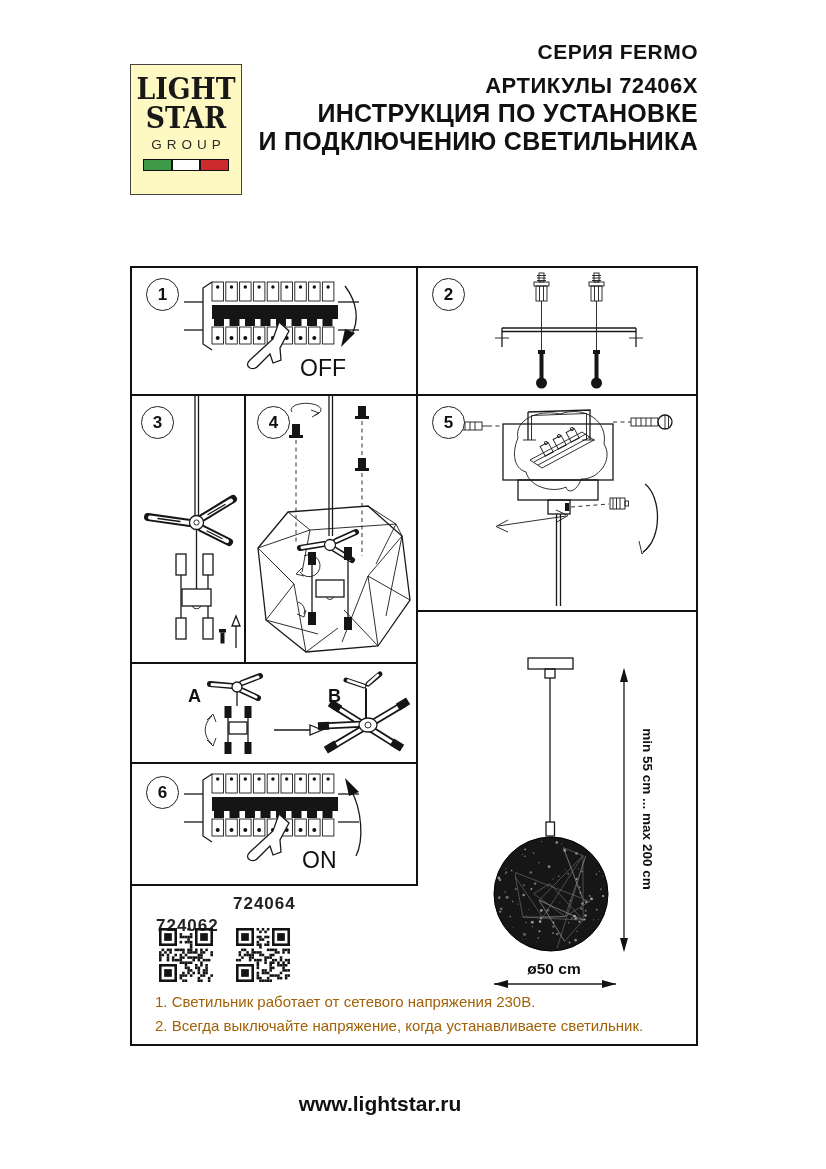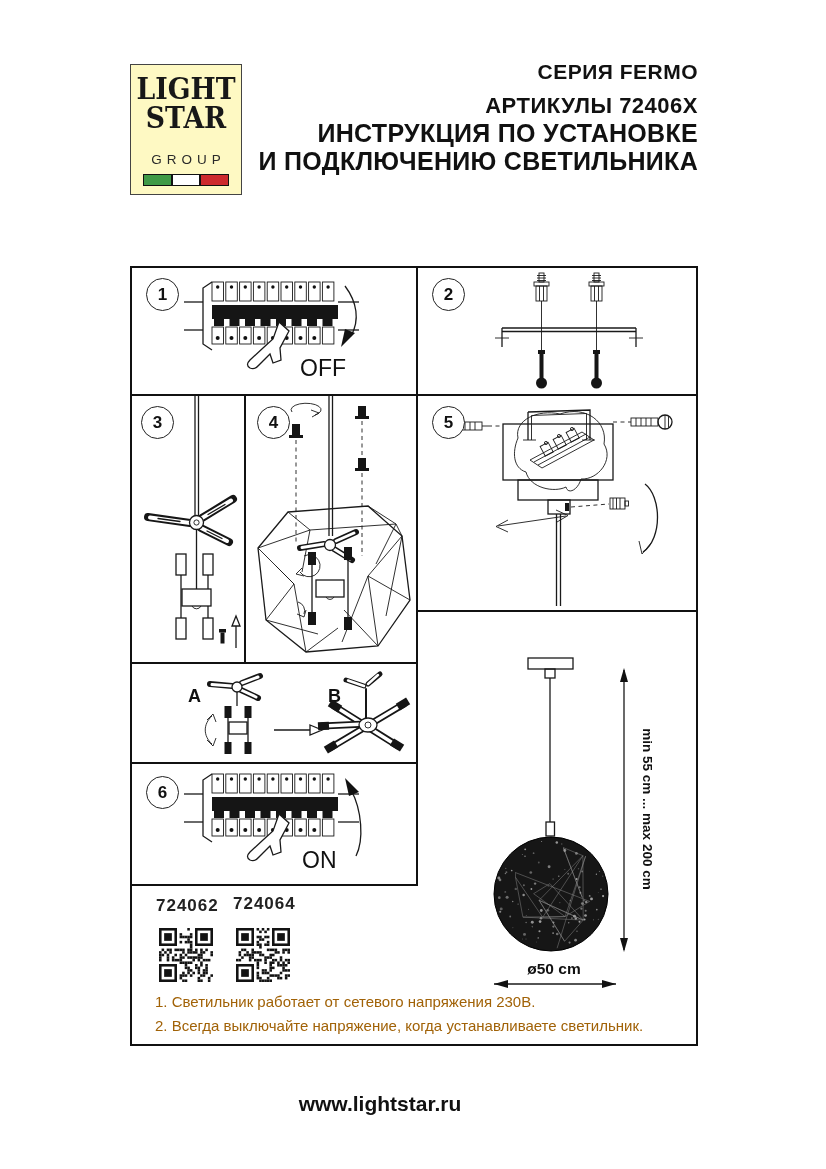--- a/index.html
+++ b/index.html
@@ -2,27 +2,27 @@
 <html><head>
 <meta charset="utf-8">
 <style>
   html,body{margin:0;padding:0;background:#ffffff;}
   body{width:826px;height:1169px;position:relative;font-family:"Liberation Sans",sans-serif;color:#111;overflow:hidden;}
 
   
   .logo-box{position:absolute;left:130px;top:64px;width:112px;height:131px;border:1.5px solid #444;box-sizing:border-box;text-align:center;background:#fef9c3;}
   .logo-word{font-family:"DejaVu Serif","Liberation Serif",serif;font-weight:bold;font-size:29px;line-height:29px;letter-spacing:0px;color:#181818;transform:scaleX(.92);transform-origin:center;}
   .logo-word.first{margin-top:10px;}
-  .logo-group{font-size:13.5px;letter-spacing:5px;color:#2a2a2a;margin-top:19px;text-indent:5px;}
+  .logo-group{font-size:13.5px;letter-spacing:5px;color:#2a2a2a;margin-top:4px;text-indent:5px;}
   .flag{width:86px;height:12px;margin:7px auto 0;border:1px solid #111;display:flex;box-sizing:border-box;}
   .flag .seg{flex:1;}
   .flag .sep{width:2px;background:#111;}
 
   
-  .hdr{position:absolute;right:128px;top:60px;text-align:right;font-weight:bold;color:#111;}
+  .hdr{position:absolute;right:128px;top:40px;text-align:right;font-weight:bold;color:#111;}
   .hdr .series{font-size:21px;letter-spacing:.5px;}
   .hdr .articles{font-size:22px;letter-spacing:.5px;margin-top:9px;}
   .hdr .title{font-size:25px;letter-spacing:.3px;line-height:28px;}
 
   
   #diagram{position:absolute;left:130px;top:266px;width:568px;height:780px;border:2px solid #111;box-sizing:border-box;background:#fff;}
   .panel{position:absolute;box-sizing:border-box;}
   .br{border-right:2px solid #111;}
   .bb{border-bottom:2px solid #111;}
   .stepnum{position:absolute;width:31px;height:31px;border:1.7px solid #222;border-radius:50%;text-align:center;line-height:31px;font-size:17px;font-weight:bold;color:#111;background:#fff;z-index:2;}
@@ -466,21 +466,21 @@
           <circle cx="182.3" cy="66" r="2"></circle>
         </g>
       <path class="wht" d="M147,50 l-6,17 -10,9 -13,12 q-5,5 0,8 q5,2 9,-3 l11,-11 3,9 8,-3 -1,-12 9,-17 z"></path>
       <path class="ln" d="M224,92 C232,76 230,46 219,26"></path>
       <polygon fill="#111" points="213,14 227,28 217,32"></polygon>
       <text x="170" y="104" font-size="23">ON</text>
     </svg>
   </div>
 
   <div class="panel" style="left:0;top:618px;width:286px;height:158px;">
-    <div class="art-label" style="left:24px;top:10px;">724062</div>
+    <div class="art-label" style="left:24px;top:30px;">724062</div>
     <div class="art-label" style="left:101px;top:8px;text-align:center;">724064</div>
     <svg class="qr" style="left:27px;top:42px;" viewBox="0 0 54 54">
         <rect x="28.28571428571429" y="0" width="2.5714285714285716" height="2.5714285714285716" fill="#131313"></rect>
         <rect x="20.571428571428573" y="5.142857142857143" width="2.5714285714285716" height="2.5714285714285716" fill="#131313"></rect>
         <rect x="30.85714285714286" y="5.142857142857143" width="2.5714285714285716" height="2.5714285714285716" fill="#131313"></rect>
         <rect x="20.571428571428573" y="7.714285714285715" width="2.5714285714285716" height="2.5714285714285716" fill="#131313"></rect>
         <rect x="23.142857142857146" y="7.714285714285715" width="2.5714285714285716" height="2.5714285714285716" fill="#131313"></rect>
         <rect x="25.714285714285715" y="7.714285714285715" width="2.5714285714285716" height="2.5714285714285716" fill="#131313"></rect>
         <rect x="28.28571428571429" y="7.714285714285715" width="2.5714285714285716" height="2.5714285714285716" fill="#131313"></rect>
         <rect x="30.85714285714286" y="7.714285714285715" width="2.5714285714285716" height="2.5714285714285716" fill="#131313"></rect>

